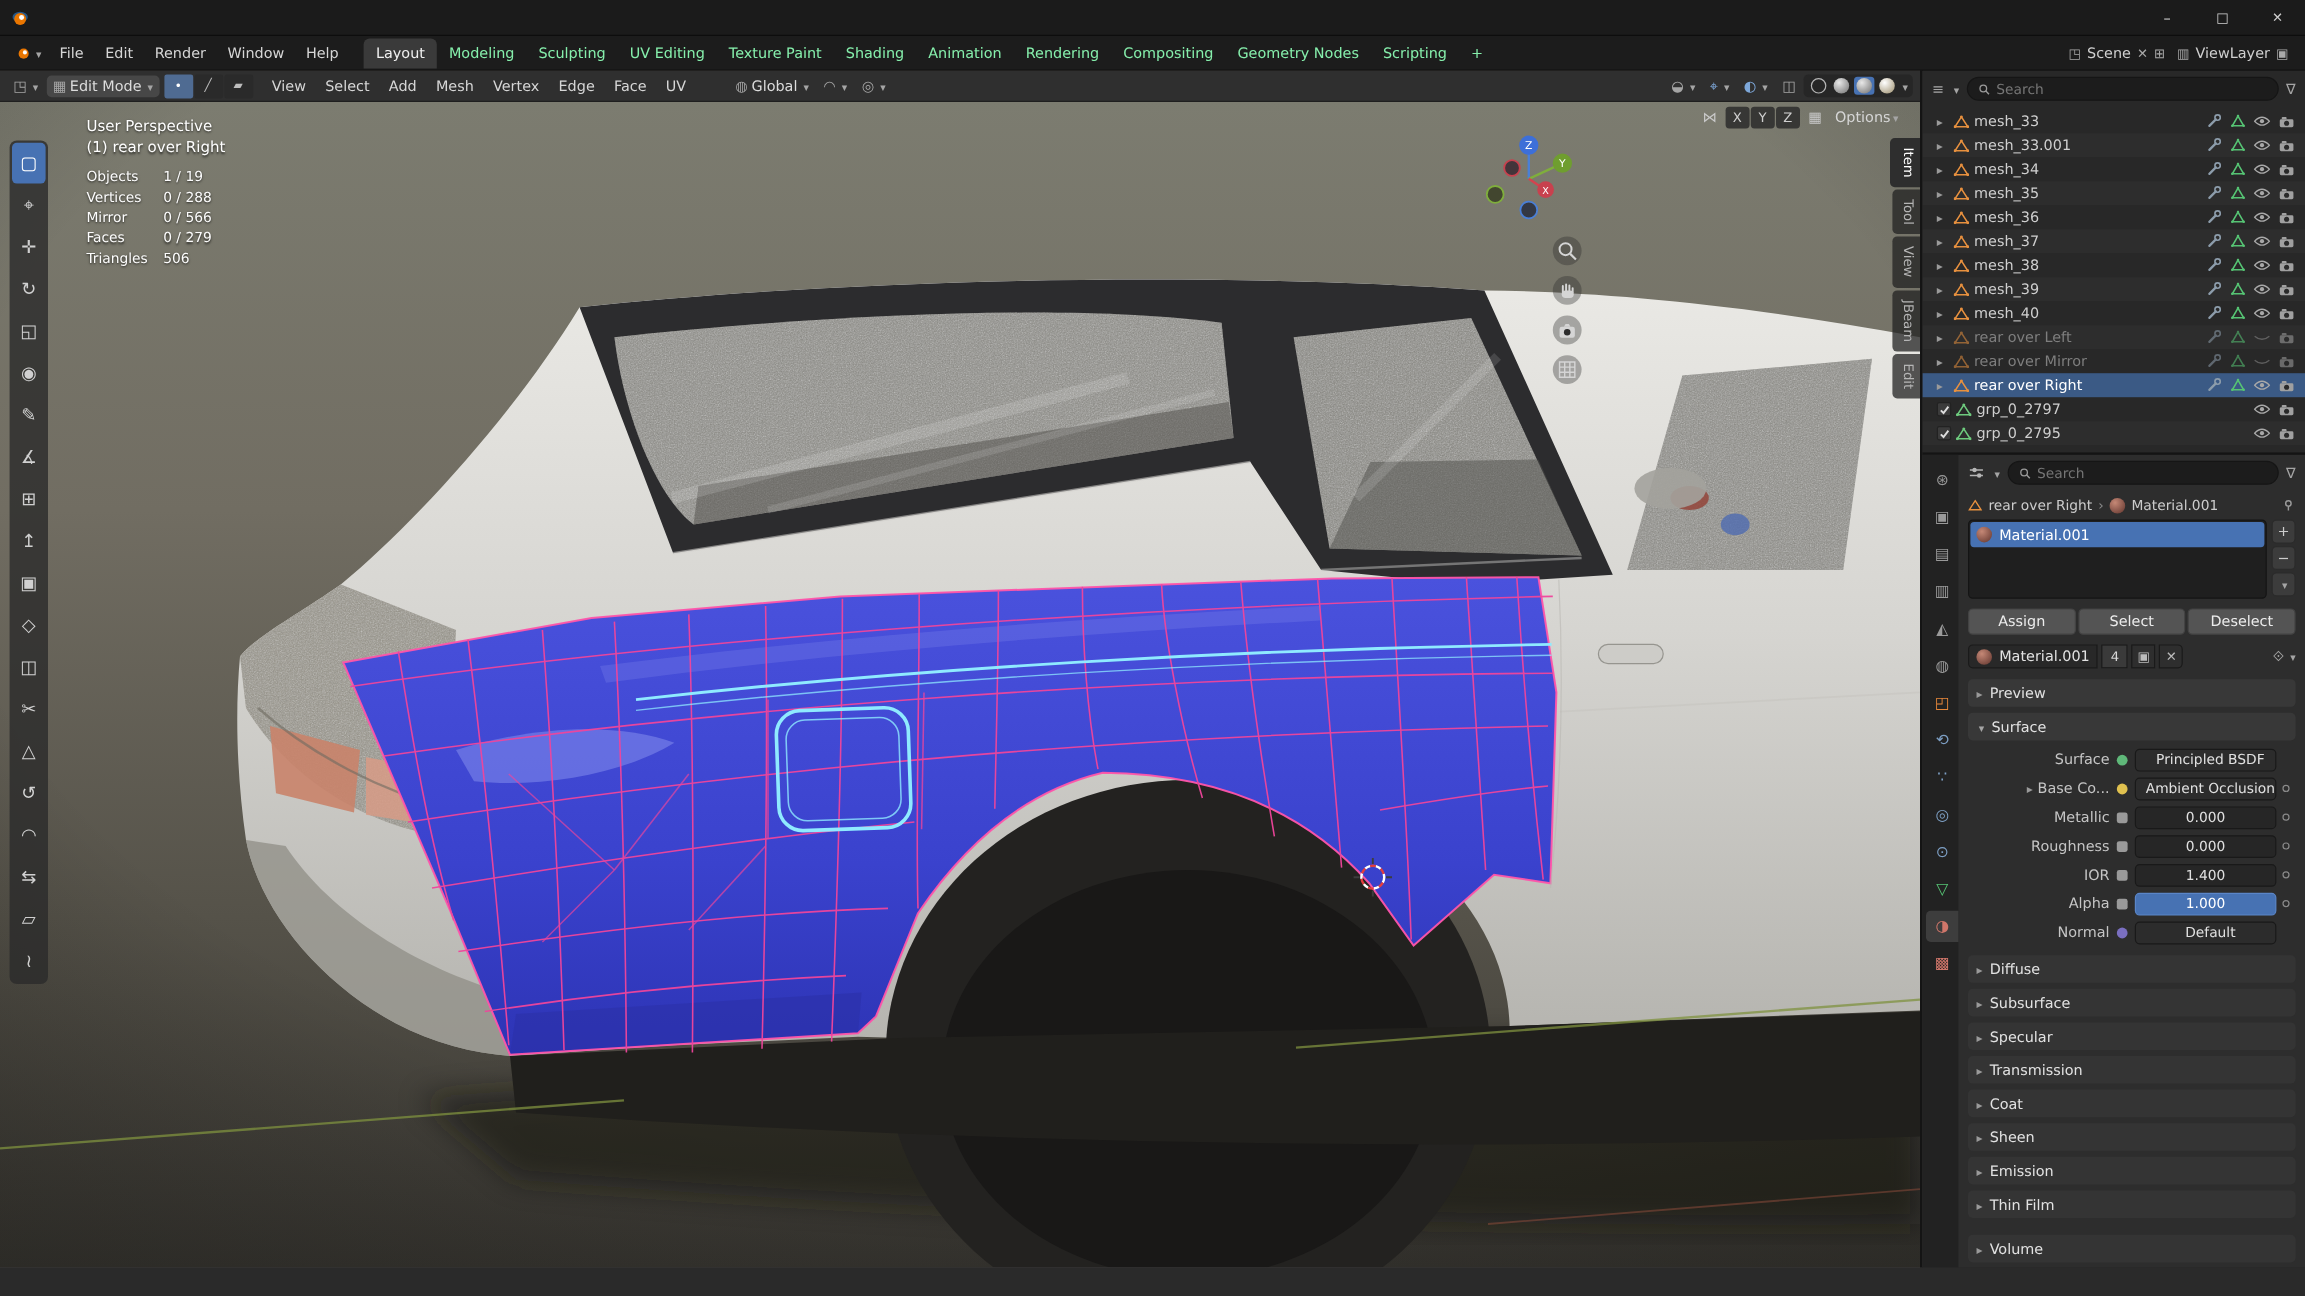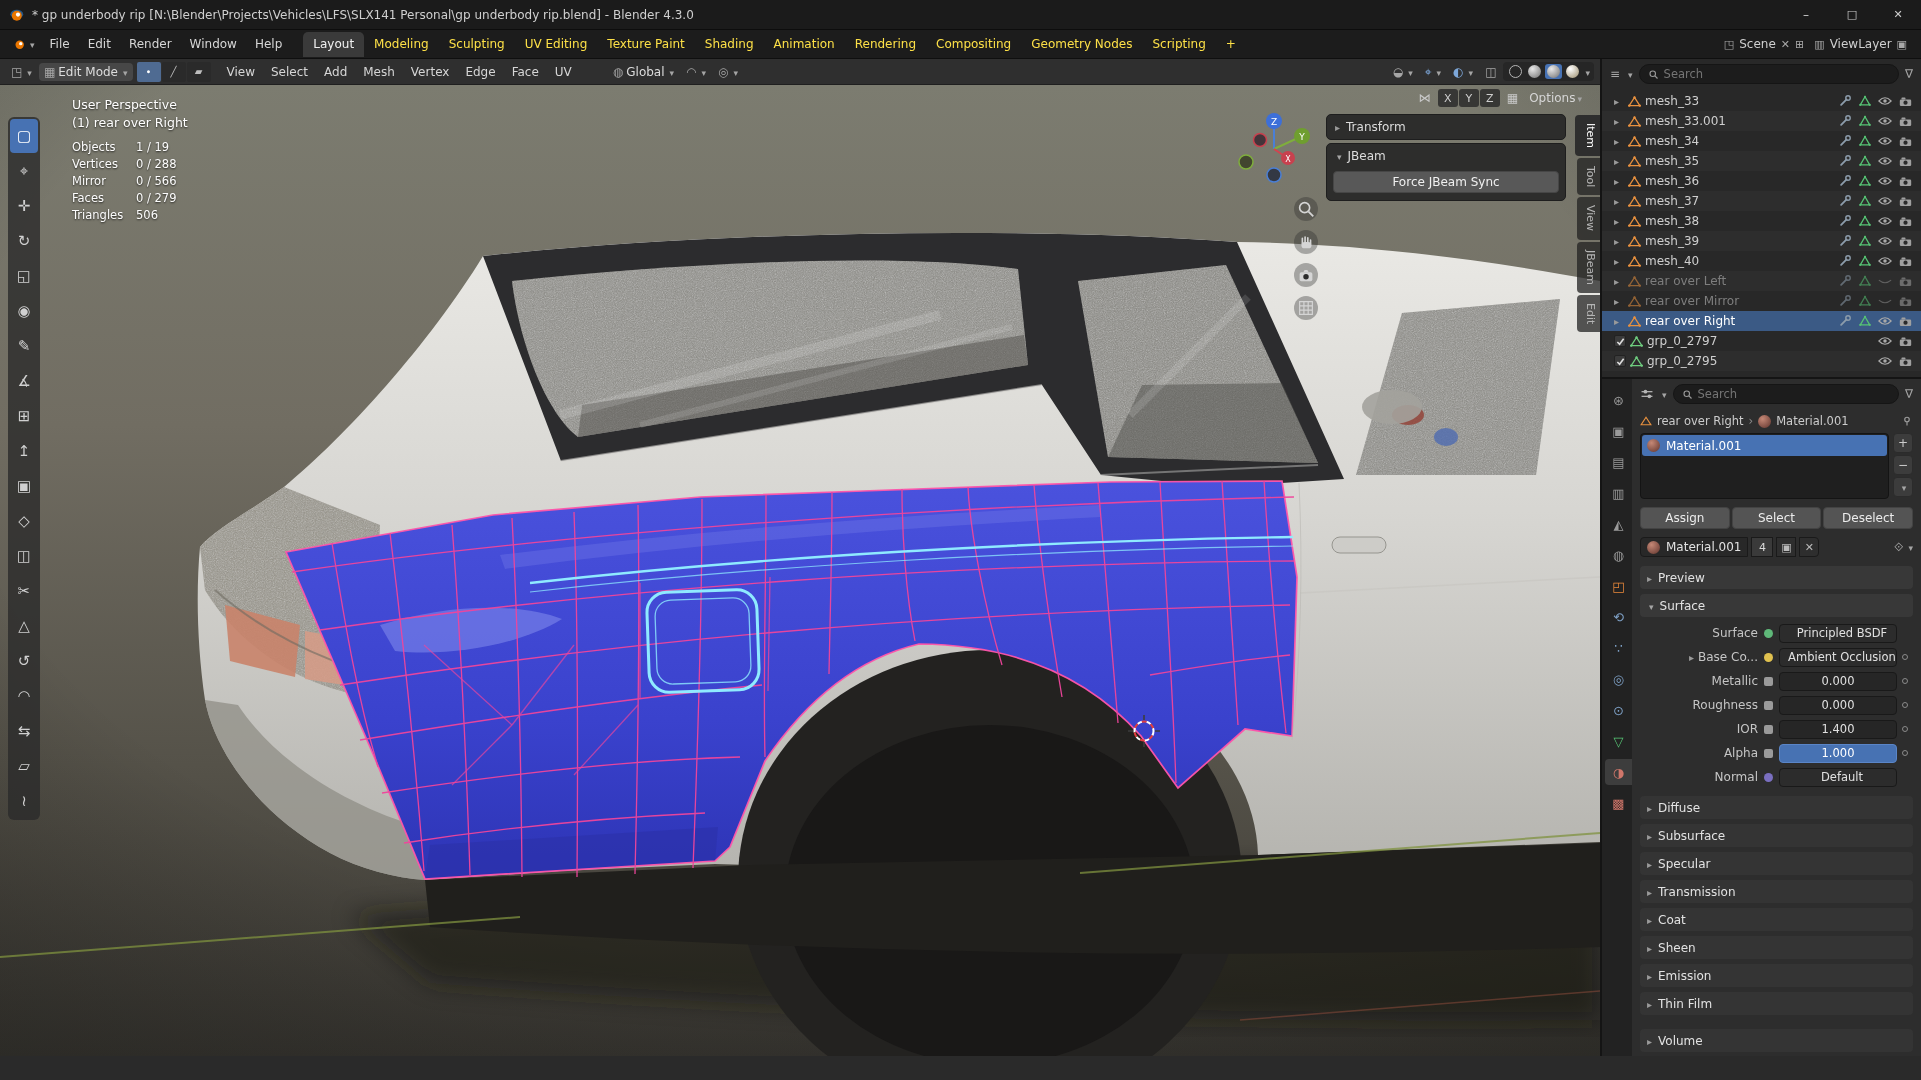--- a/index.html
+++ b/index.html
@@ -15,21 +15,21 @@
   .win-btn.min::before { content:"–"; }
   .win-btn.max::before { content:"□"; font-size:11px; }
   .win-btn.close::before { content:"✕"; font-size:11px; }
 
   
   .menubar { height:29px; background:#1c1c1c; display:flex; align-items:center; padding:0 6px; border-bottom:1px solid #0f0f0f; }
   .logo-btn { display:flex; align-items:center; gap:2px; padding:2px 6px; border-radius:4px; }
   .menus, .workspaces { display:flex; align-items:center; }
   .menu-item { padding:4px 9px; border-radius:4px; color:#d6d6d6; white-space:nowrap; }
   .workspaces { margin-left:12px; }
-  .ws-tab { padding:5px 10px 6px; color:#fde047; border-radius:5px 5px 0 0; white-space:nowrap; }
+  .ws-tab { padding:5px 10px 6px; color:#86efac; border-radius:5px 5px 0 0; white-space:nowrap; }
   .ws-tab.f-active { background:#3a3a3a; color:#f0f0f0; }
   .topbar-right { margin-left:auto; display:flex; align-items:center; gap:10px; padding-right:8px; }
   .db-group { display:flex; align-items:center; gap:5px; color:#cfcfcf; }
   .mini-glyph { color:#a8a8a8; font-size:11px; }
 
   
   .main { position:absolute; top:59px; left:0; right:0; bottom:24px; display:flex; }
 
   
   .viewport { width:1600px; position:relative; background:#55534a; flex:none; }
@@ -169,21 +169,20 @@
 <body>
 
 <div class="app">
 
   <div class="titlebar">
     <svg width="16" height="16" viewBox="0 0 20 20">
       <ellipse cx="11" cy="9" rx="8" ry="5.5" fill="#265787"></ellipse>
       <circle cx="11" cy="11" r="6.2" fill="#ea7600"></circle>
       <circle cx="12.5" cy="9.5" r="2.6" fill="#ffffff"></circle>
     </svg>
-    <span class="title">* gp underbody rip [N:\Blender\Projects\Vehicles\LFS\SLX141 Personal\gp underbody rip.blend] - Blender 4.3.0</span>
     <div class="win-btns">
       <div class="win-btn min"></div>
       <div class="win-btn max"></div>
       <div class="win-btn close"></div>
     </div>
   </div>
 
   <div class="menubar">
     <div class="logo-btn">
       <svg width="14" height="14" viewBox="0 0 20 20">
@@ -575,35 +574,20 @@
                 <span class="sl">Faces</span>
                 <span>0 / 279</span>
               </div>
               <div class="stat-row">
                 <span class="sl">Triangles</span>
                 <span>506</span>
               </div>
             </div>
         </div>
 
-        <div class="npanel">
-          <div class="np-block">
-            <div class="np-header">
-                <span class="chev-r"></span>
-                <span>Transform</span>
-              </div>
-          </div>
-          <div class="np-block">
-            <div class="np-header">
-                <span class="chev-d"></span>
-                <span>JBeam</span>
-              </div>
-            <div class="jbeam-btn">Force JBeam Sync</div>
-          </div>
-        </div>
 
         <div class="side-tabs">
 
         <div class="side-tab f-active"><span>Item</span></div>
             <div class="side-tab"><span>Tool</span></div>
             <div class="side-tab"><span>View</span></div>
             <div class="side-tab"><span>JBeam</span></div>
             <div class="side-tab"><span>Edit</span></div>
           </div>
 

